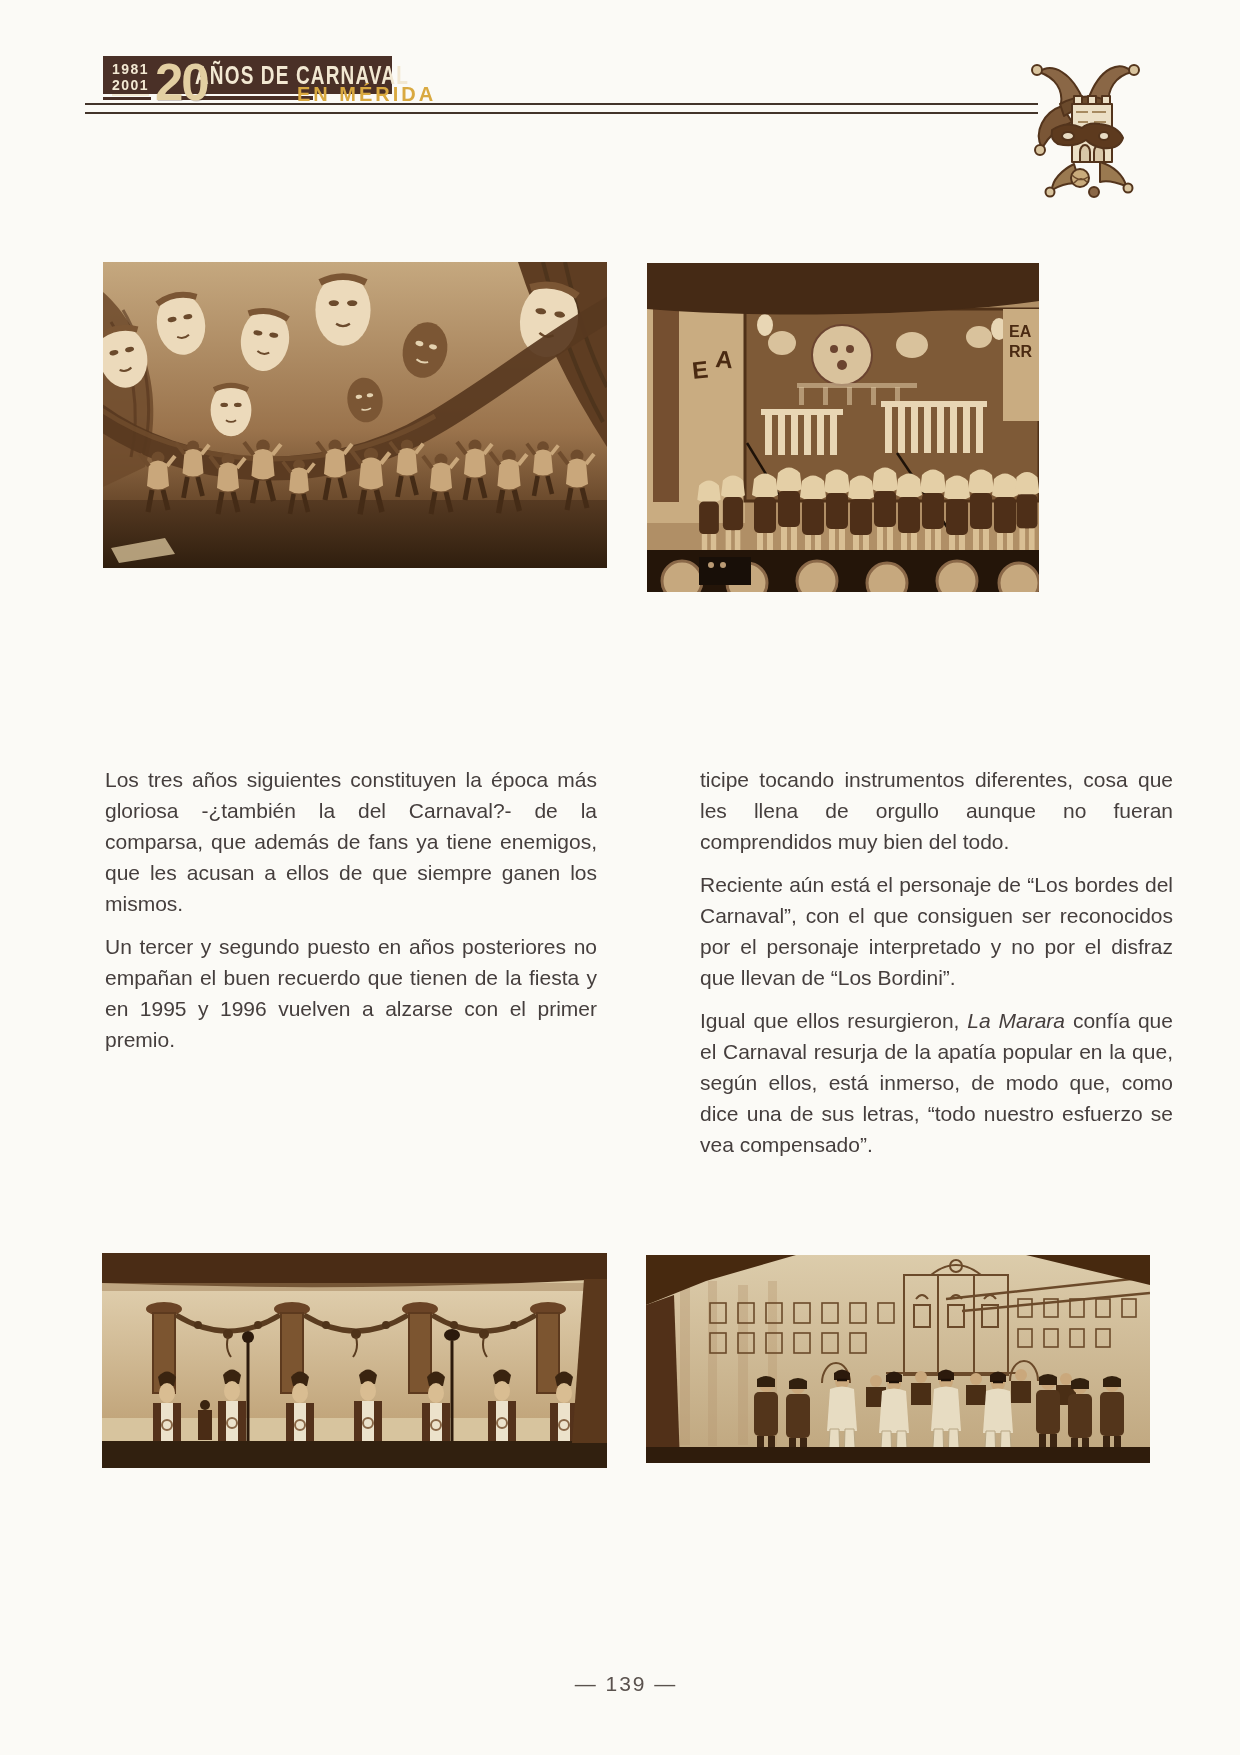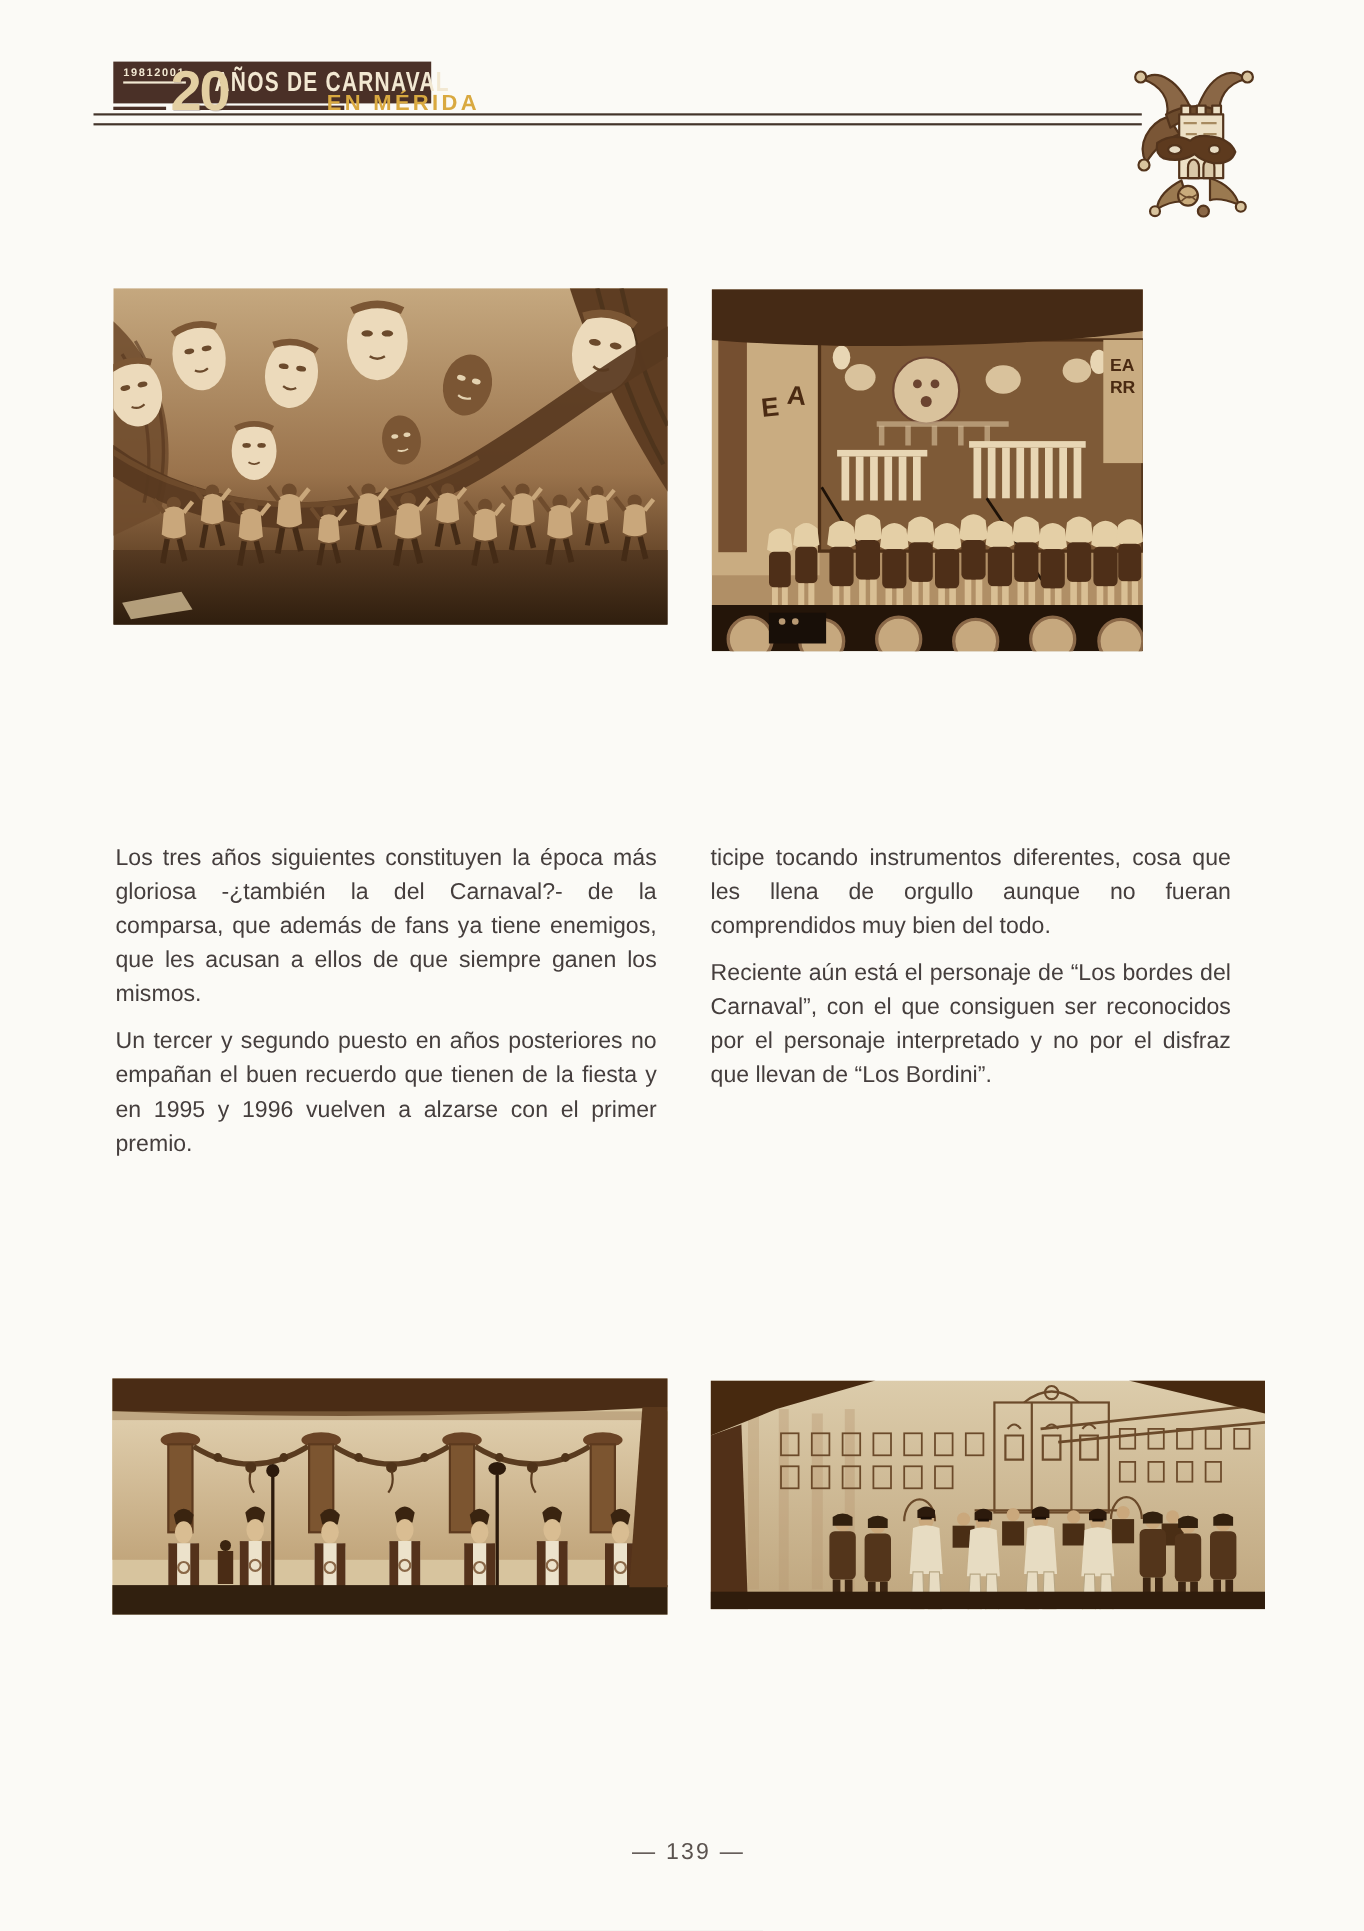--- a/index.html
+++ b/index.html
@@ -2,22 +2,22 @@
 <html style="--banner-bg: #4a3027; --banner-text: #f2e8d2; --big20: #e3cfa2; --subtitle-gold: #d9a940; --rule: #43342a; --body-text: #453e3d; --sepia-dark: #422914; --sepia-light: #d8c5a0;"><head>
 <meta charset="utf-8">
 <style>
   html,body{margin:0;padding:0;}
   body{background:#e9e7e2;font-family:"Liberation Sans",sans-serif;}
   .page{position:relative;width:1240px;height:1755px;margin:0 auto;background:#fbfaf6;overflow:hidden;}
 
   
   .title-box{position:absolute;left:103px;top:56px;width:289px;height:38px;
              background:var(--banner-bg,#4a3027);}
-  .years{position:absolute;left:9px;top:5px;display:flex;flex-direction:row;
-         font-size:10px;font-weight:bold;line-height:1.15;letter-spacing:1.5px;
+  .years{position:absolute;left:9px;top:5px;display:flex;flex-direction:column;
+         font-size:14px;font-weight:bold;line-height:1.15;letter-spacing:1.5px;
          color:var(--banner-text,#f2e8d2);border-bottom:2px solid #f2e8d2;padding-bottom:1px;}
   .big20{position:absolute;left:52px;top:-3px;font-size:51px;font-weight:bold;
          color:var(--big20,#e3cfa2);z-index:3;letter-spacing:-2px;
          text-shadow:1px 1px 0 rgba(74,48,39,.25);}
   .banner-title{position:absolute;left:92px;top:0;line-height:38px;font-size:25px;
                 font-weight:bold;letter-spacing:1.5px;color:var(--banner-text,#f2e8d2);
                 transform:scaleX(.76);transform-origin:left center;white-space:nowrap;}
   .underline-a{position:absolute;left:103px;top:97px;width:48px;height:3px;background:#4a3027;}
   .underline-b{position:absolute;left:173px;top:96px;width:140px;height:4px;background:#4a3027;}
   .banner-subtitle{position:absolute;left:297px;top:83px;font-size:20px;font-weight:bold;
@@ -32,21 +32,21 @@
   .photo-tl{left:103px;top:262px;width:504px;height:306px;}
   .photo-tr{left:647px;top:263px;width:392px;height:329px;}
   .photo-bl{left:102px;top:1253px;width:505px;height:215px;}
   .photo-br{left:646px;top:1255px;width:504px;height:208px;}
 
   
   .col{position:absolute;top:752px;font-size:21px;line-height:31px;
        color:var(--body-text,#453e3d);text-align:justify;}
   .col p{margin:12px;}
   .col-left{left:93px;width:516px;}
-  .col-right{left:634px;width:497px;}
+  .col-right{left:688px;width:497px;}
   .col i{font-style:italic;}
 
   
   .page-number{position:absolute;left:0;right:0;top:1672px;text-align:center;
                font-size:21px;letter-spacing:2px;color:#5a524e;margin-left:12px;}
 </style>
 </head>
 <body>
 
 <div class="page">
@@ -402,17 +402,18 @@
   </svg>
   </span>
 
   <div class="col col-left">
     <p>Los tres años siguientes constituyen la época más gloriosa -¿también la del Carnaval?- de la comparsa, que además de fans ya tiene enemigos, que les acusan a ellos de que siempre ganen los mismos.</p>
     <p>Un tercer y segundo puesto en años posteriores no empañan el buen recuerdo que tienen de la fiesta y en 1995 y 1996 vuelven a alzarse con el primer premio.</p>
   </div>
   <div class="col col-right">
     <p>ticipe tocando instrumentos diferentes, cosa que les llena de orgullo aunque no fueran comprendidos muy bien del todo.</p>
     <p>Reciente aún está el personaje de “Los bordes del Carnaval”, con el que consiguen ser reconocidos por el personaje interpretado y no por el disfraz que llevan de “Los Bordini”.</p>
+    <p>Igual que ellos resurgieron, <i>La Marara</i> confía que el Carnaval resurja de la apatía popular en la que, según ellos, está inmerso, de modo que, como dice una de sus letras, “todo nuestro esfuerzo se vea compensado”.</p>
   </div>
 
   <div class="page-number">— 139 —</div>
 
 </div>
 
 </body></html>

